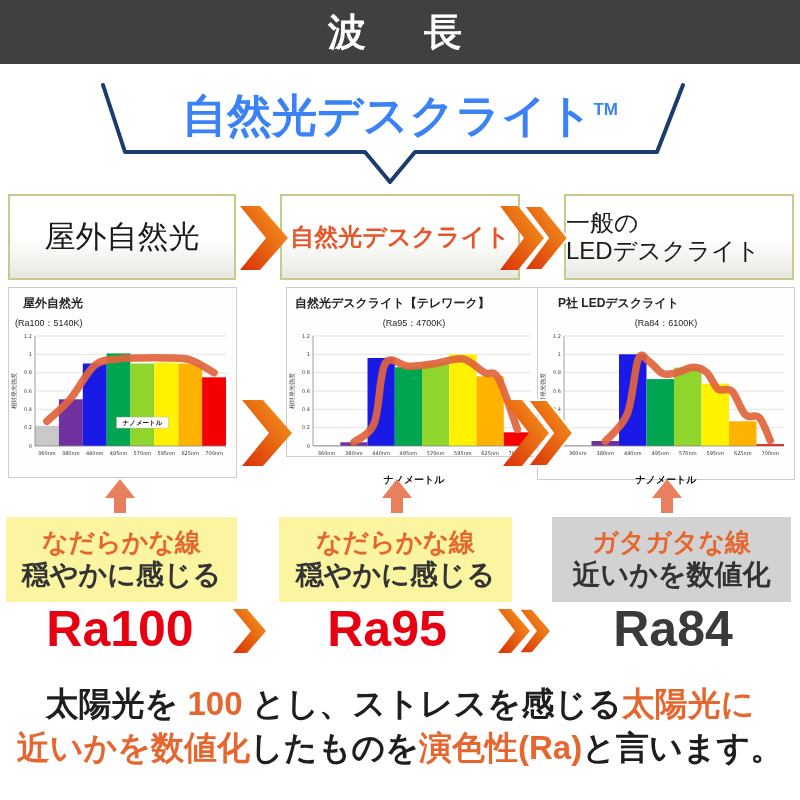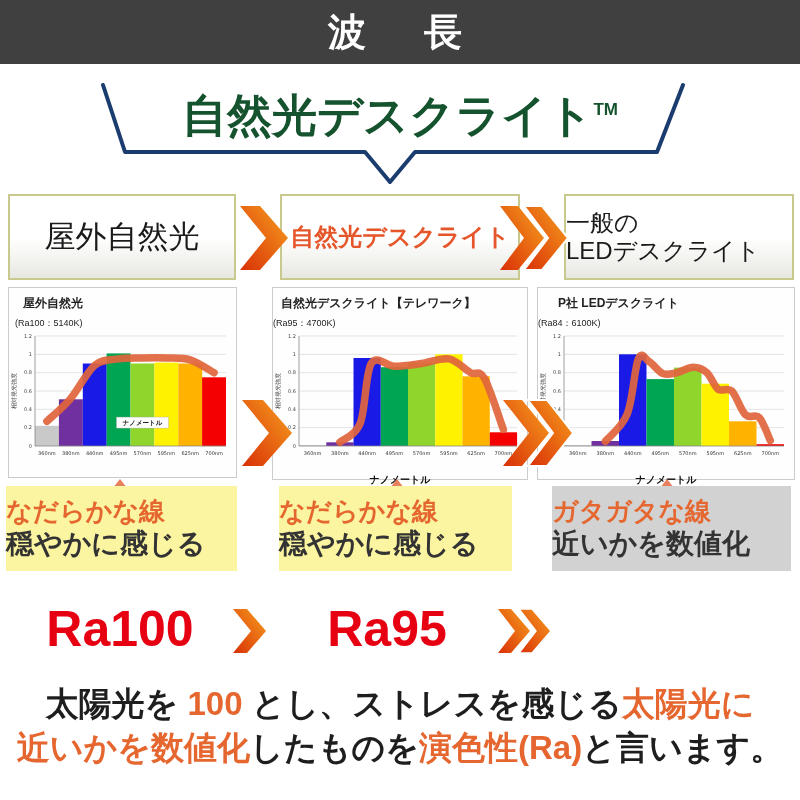--- a/index.html
+++ b/index.html
@@ -6,56 +6,56 @@
   .page{position:relative;width:800px;height:800px;background:#fff;overflow:hidden;
         font-family:"Liberation Sans","DejaVu Sans",sans-serif;}
 
   
   .header{position:absolute;left:0;top:0;width:800px;height:64px;background:#404040;
           display:flex;align-items:center;justify-content:center;}
   .header h1{margin:0;color:#fff;font-size:38px;font-weight:bold;letter-spacing:10px;}
 
   
   .hero-title{position:absolute;left:0;top:86px;width:800px;text-align:center;
-              color:#14532d;font-size:45px;font-weight:800;white-space:nowrap;}
+              color:#3b82f6;font-size:45px;font-weight:800;white-space:nowrap;}
   .hero-title sup{font-size:17px;font-weight:800;vertical-align:super;}
   .bracket{position:absolute;left:90px;top:78px;}
 
   
   .cmp-box{position:absolute;top:194px;height:86px;border:2px solid #C9C98E;box-sizing:border-box;
            background:linear-gradient(180deg,#FFFFFF 50%,#E8E8E2 100%);
            display:flex;align-items:center;justify-content:center;}
   #box1{left:8px;width:228px;font-size:31px;color:#1A1A1A;}
   #box2{left:280px;width:240px;font-size:24px;font-weight:bold;color:#E5562B;}
   #box3{left:564px;width:230px;font-size:24px;color:#1A1A1A;justify-content:flex-start;line-height:1.18;}
 
   .chev{position:absolute;z-index:5;}
 
   
   .panel{position:absolute;top:287px;border:1px solid #CCC;background:#FFFEFE;box-sizing:border-box;}
   #p1{left:8px;width:229px;height:191px;}
-  #p2{left:272px;width:256px;height:193px;}
+  #p2{left:286px;width:256px;height:170px;}
   #p3{left:537px;width:258px;height:193px;}
   .c-title{font-size:12px;font-weight:bold;color:#222;margin-top:7px;white-space:nowrap;}
   #p1 .c-title{margin-left:14px;}
   #p2 .c-title{margin-left:8px;}
   #p3 .c-title{margin-left:20px;}
   .c-sub{font-size:9px;color:#222;margin-top:5px;}
   #p1 .c-sub{margin-left:6px;}
-  #p2 .c-sub,#p3 .c-sub{text-align:left;}
+  #p2 .c-sub,#p3 .c-sub{text-align:center;}
   .plot{display:block;margin-top:2px;}
   .c-xlabel{font-size:10px;font-weight:bold;color:#111;text-align:center;margin-top:-1px;}
   svg text{font-family:"DejaVu Sans","Liberation Sans",sans-serif;}
 
   
   .up-arrow{position:absolute;top:479px;}
 
   
-  .callout{position:absolute;top:486px;height:85px;display:flex;flex-direction:column;
-           align-items:flex-start;justify-content:center;line-height:1.22;}
+  .callout{position:absolute;top:517px;height:85px;display:flex;flex-direction:column;
+           align-items:center;justify-content:center;line-height:1.22;}
   .callout .l1{font-size:26px;font-weight:bold;color:#E5672F;}
   .callout .l2{font-size:28px;font-weight:700;color:#333;}
   #c1{left:6px;width:231px;background:#FBF4A0;}
   #c2{left:279px;width:233px;background:#FBF4A0;}
   #c3{left:552px;width:239px;background:#D2D2D2;}
 
   
   .ra{position:absolute;top:600px;height:62px;font-size:50px;font-weight:800;white-space:nowrap;}
   .ra-red{color:#E60012;}
   .ra-dark{color:#3A3A3A;}
@@ -295,19 +295,20 @@
   <svg class="chev" id="rchev2" width="58" height="46">
     <defs>
         <linearGradient id="g6" x1="1" y1="0" x2="0" y2="1">
       <stop offset="0" stop-color="#F7A01E"></stop>
           <stop offset="1" stop-color="#D93007"></stop>
         </linearGradient>
       </defs>
     <polygon points="1,1 14,1 33,23 14,45 1,45 18,23" fill="url(#g6)"></polygon>
     <polygon points="22,1 35,1 54,23 35,45 22,45 39,23" fill="url(#g6)" stroke="#fff" stroke-width="1.5"></polygon>
   </svg>
+  <div class="ra ra-dark" id="ra3">Ra84</div>
 
   <div class="footer">
       <div class="f-line"><span class="">太陽光を </span><span class="hl">100</span><span class=""> とし、ストレスを感じる</span><span class="hl b">太陽光に</span></div>
       <div class="f-line"><span class="hl b">近いかを数値化</span><span class="">したものを</span><span class="hl b">演色性(Ra)</span><span class="">と言います。</span></div>
     </div>
 
 </div>
 
 </body></html>

